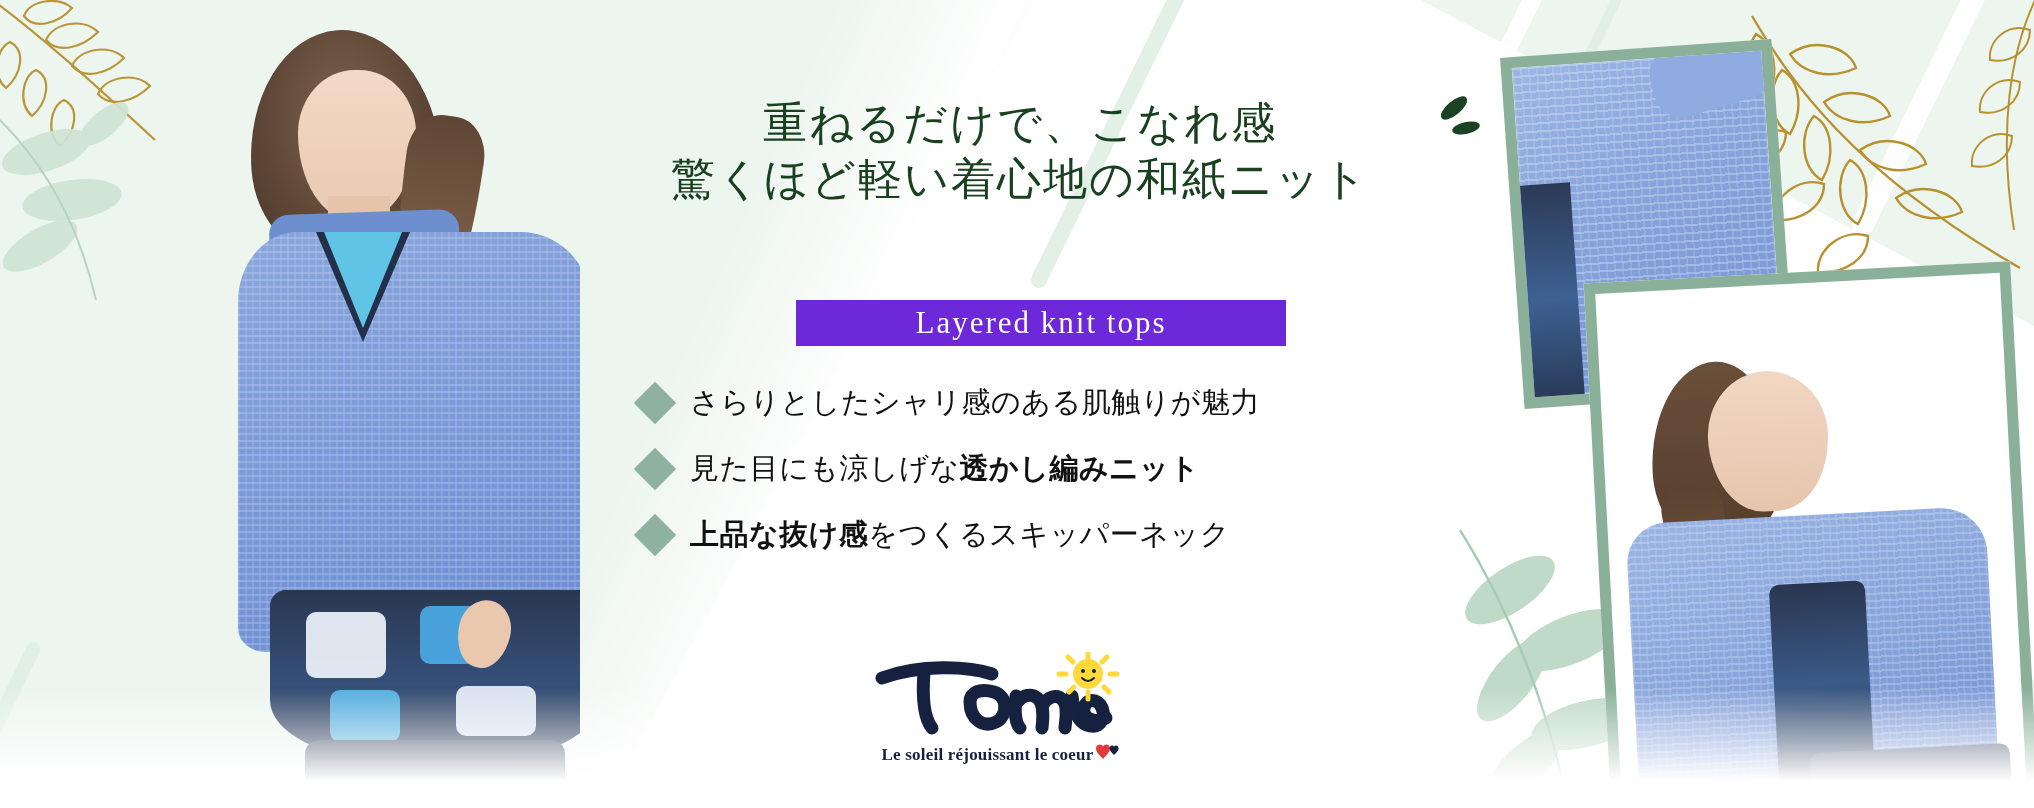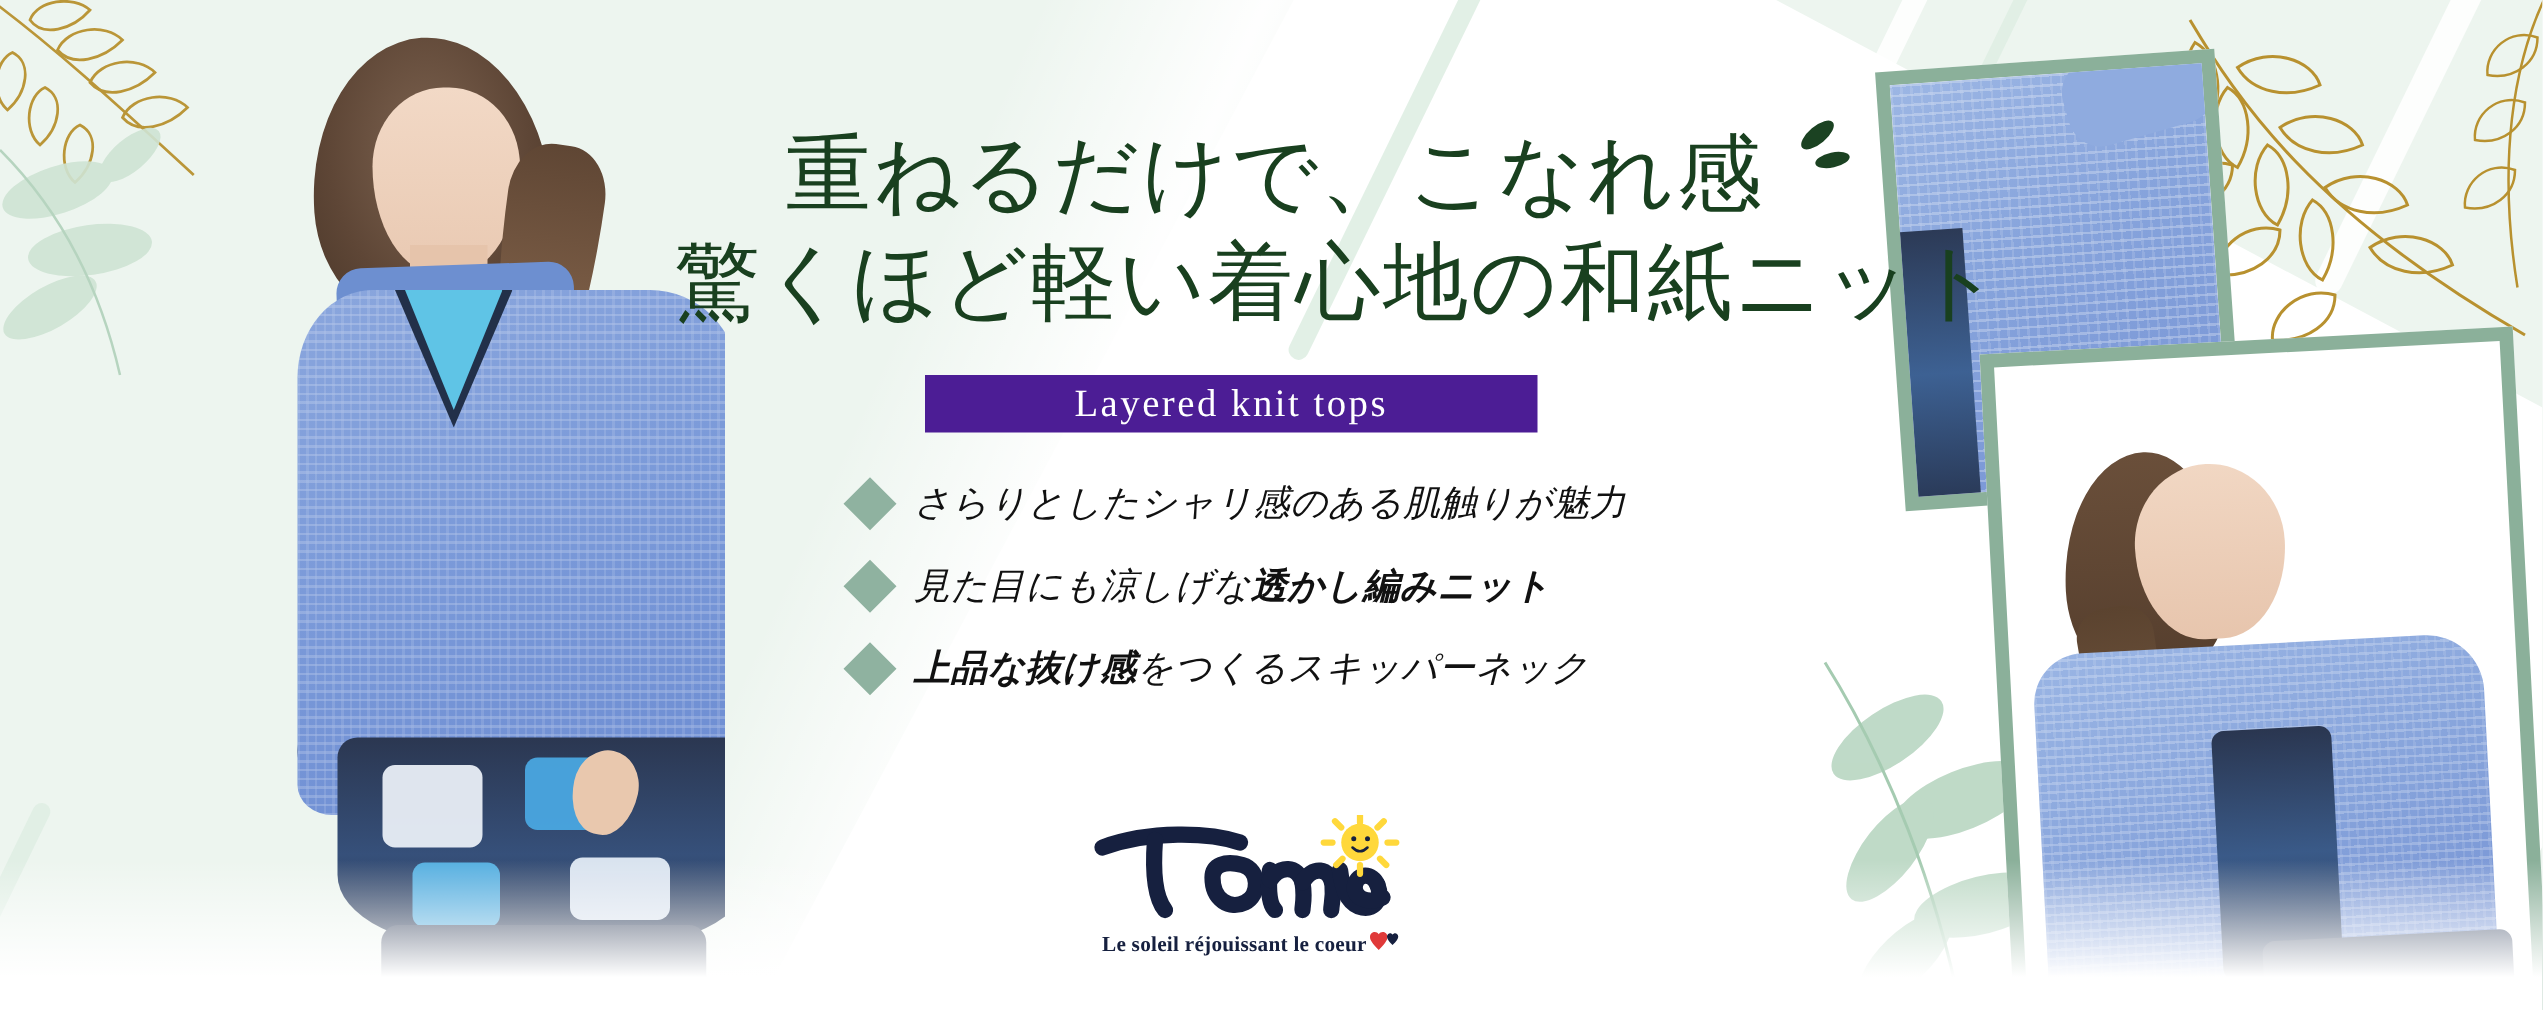--- a/index.html
+++ b/index.html
@@ -97,33 +97,33 @@
     background-image:repeating-linear-gradient(0deg,rgba(255,255,255,.6) 0 2px,rgba(255,255,255,0) 2px 7px),
                      repeating-linear-gradient(90deg,rgba(255,255,255,.3) 0 2px,rgba(255,255,255,0) 2px 7px);}
   .model2-print{position:absolute;left:158px;top:300px;width:96px;height:200px;
     background:linear-gradient(180deg,#2a3650 0%,#3a5a88 50%,#26334d 100%);border-radius:10px;}
   .model2-jeans{position:absolute;left:190px;top:470px;width:200px;height:70px;
     background:#49566f;border-radius:10px;}
   
   .headline{
     position:absolute;left:540px;top:96px;width:960px;
     font-family:"Liberation Serif","DejaVu Serif",serif;
-    color:#19401f;font-size:68px;line-height:1.28;letter-spacing:2px;
+    color:#19401f;font-size:44px;line-height:1.28;letter-spacing:2px;
     text-align:center;font-weight:400;white-space:nowrap;
   }
   .headline .line{display:block;}
   .badge{
-    position:absolute;left:740px;top:300px;width:490px;height:46px;
-    background:#4c1d95;display:flex;align-items:center;justify-content:center;
+    position:absolute;left:796px;top:300px;width:490px;height:46px;
+    background:#6d28d9;display:flex;align-items:center;justify-content:center;
   }
   .badge span{
     font-family:"Liberation Serif","DejaVu Serif",serif;
     color:#ffffff;font-size:31px;letter-spacing:2px;
   }
-  .features{position:absolute;left:681px;top:380px;width:840px;font-style:italic;}
+  .features{position:absolute;left:640px;top:380px;width:840px;}
   .feature{display:flex;align-items:center;margin-bottom:20px;height:46px;}
   .diamond{
     width:30px;height:30px;background:#8fb2a0;flex:none;margin-right:20px;
     transform:rotate(45deg);
   }
   .feature-text{
     font-family:"DejaVu Sans","Liberation Sans",sans-serif;
     font-size:29px;color:#111111;letter-spacing:.5px;white-space:nowrap;
   }
   .feature-text b{font-weight:700;text-align:center;}

